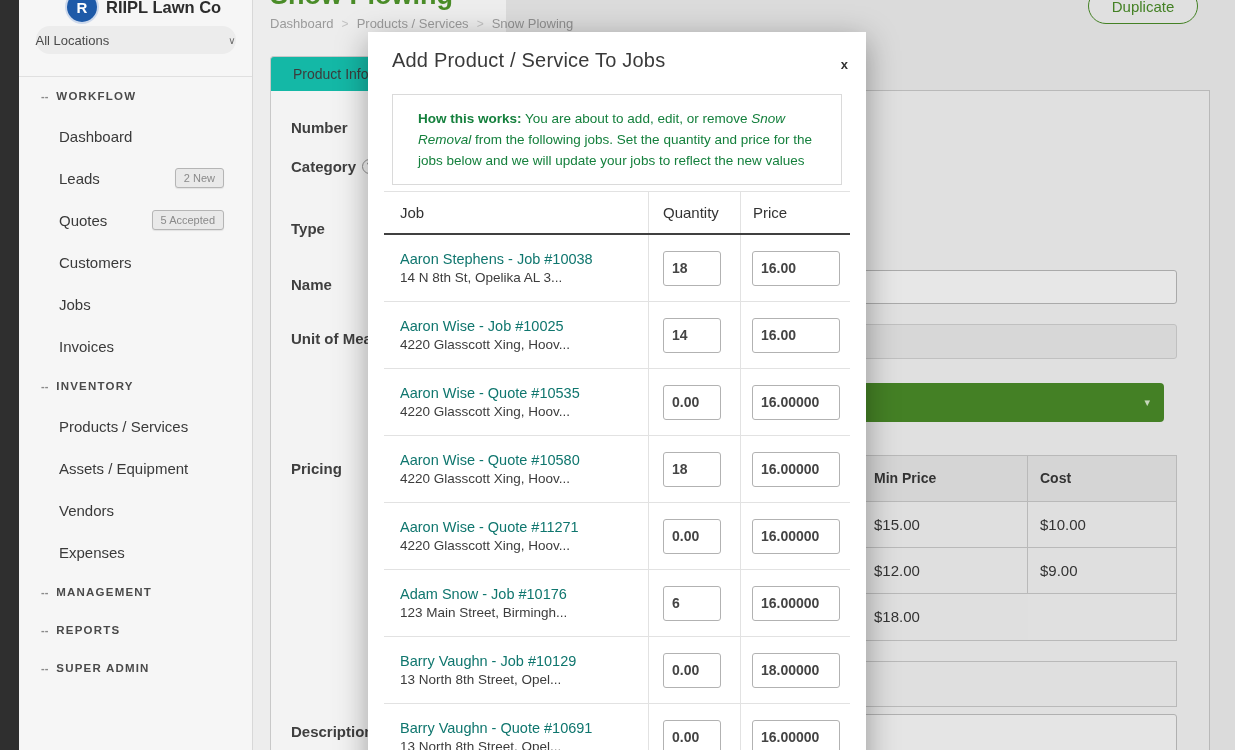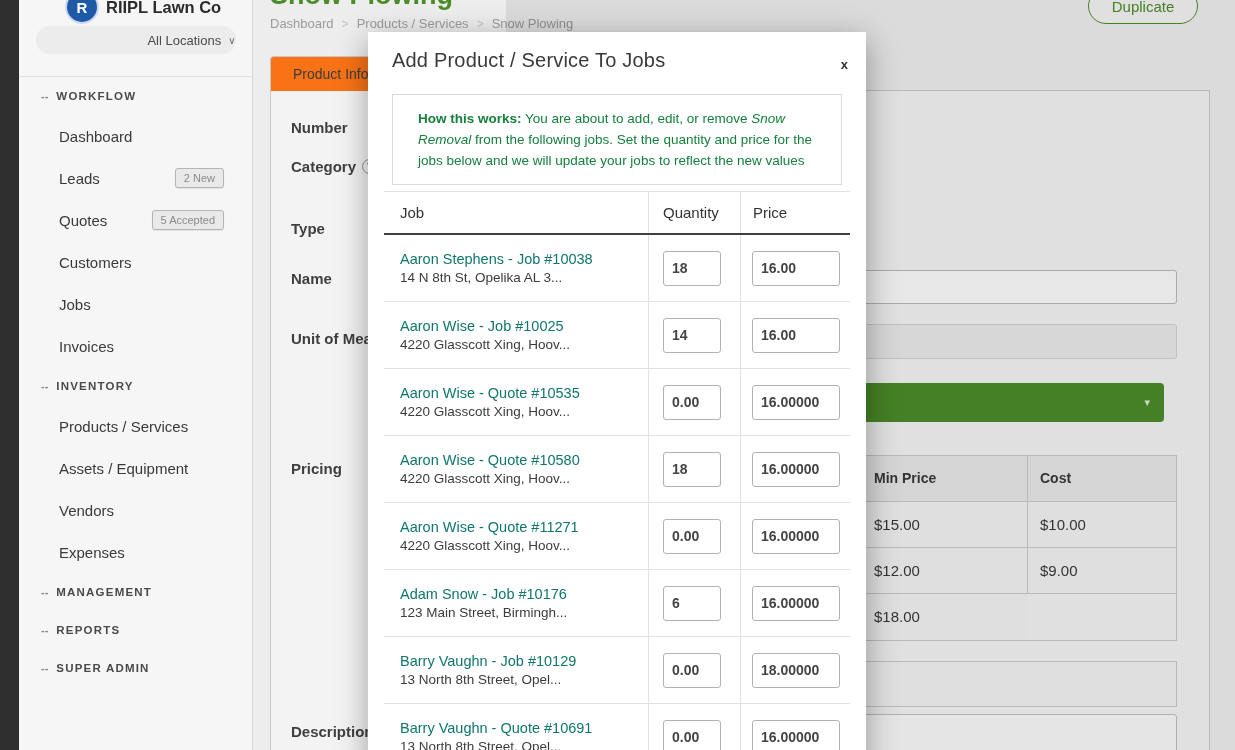--- a/index.html
+++ b/index.html
@@ -20,21 +20,21 @@
   .sidebar-rail { position:absolute; left:0; top:0; width:19px; height:750px; background:#2f2f2f; }
   .sidebar-body { margin-left:19px; height:100%; overflow:hidden; }
   .logo-row { display:flex; align-items:center; gap:9px; padding-left:48px; height:38px; margin-top:-12px; }
   .logo-circle {
     width:30px; height:30px; border-radius:50%; background:#1e5aa8; color:#fff;
     display:flex; align-items:center; justify-content:center; font-weight:bold; font-size:15px;
     box-shadow:0 0 0 2px #cdd9ec; flex:0 0 auto;
   }
   .logo-text { font-size:16.5px; font-weight:bold; color:#2c2c2c; white-space:nowrap; }
   .location-pill {
-    display:flex; align-items:center; justify-content:flex-end; gap:7px;
+    display:flex; align-items:center; justify-content:space-between; gap:7px;
     width:200px; height:28px; margin:0 auto; border:none; border-radius:14px;
     background:#ececec; color:#4a4a4a; font-size:13px; font-family:inherit; cursor:pointer;
   }
   .pill-caret { font-size:10px; color:#6d6d6d; }
   .sidebar-divider { height:1px; background:#e0e0e0; margin-top:22px; }
   .nav-section {
     height:38px; display:flex; align-items:center; gap:8px; padding-left:22px;
     font-size:11.5px; font-weight:bold; letter-spacing:1.2px; color:#4a4a4a; cursor:pointer;
   }
   .dash-icon { color:#8a8a8a; font-weight:bold; font-size:11px; letter-spacing:0; }
@@ -55,21 +55,21 @@
   .crumb { cursor:pointer; }
   .crumb.current { cursor:default; }
   .crumb-sep { color:#c2c2c2; font-size:12px; }
   .duplicate-btn {
     position:absolute; left:835px; top:-12px; width:110px; height:36px; border-radius:18px;
     border:1px solid #4a8c28; color:#4a8c28; background:#f2f2f2; font-size:15px;
     font-family:inherit; cursor:pointer;
   }
   .tab {
     position:absolute; left:17px; top:56px; height:35px; padding:0 22px;
-    background:#f97316; border:1px solid #c8c8c8; border-bottom:none; border-radius:4px 4px 0 0;
+    background:#14b8a6; border:1px solid #c8c8c8; border-bottom:none; border-radius:4px 4px 0 0;
     display:flex; align-items:center; font-size:14px; color:#3c3c3c; z-index:2; cursor:pointer;text-align:right;
   }
   .panel {
     position:absolute; left:17px; top:90px; width:940px; height:700px;
     background:#f3f3f3; border:1px solid #c8c8c8; z-index:1;
   }
   .form-label { position:absolute; left:20px; font-size:15px; font-weight:bold; color:#3f3f3f; display:flex; align-items:center; gap:6px; }
   .help-circle {
     width:15px; height:15px; border-radius:50%; border:1px solid #8f8f8f; color:#6f6f6f;
     font-size:10px; font-weight:normal; display:inline-flex; align-items:center; justify-content:center;
@@ -220,21 +220,21 @@
       <div class="form-label" style="top:28px">
         <span>Number</span>
       </div>
       <div class="form-label" style="top:67px">
         <span>Category</span>
         <span class="help-circle">?</span>
       </div>
       <div class="form-label" style="top:129px">
         <span>Type</span>
       </div>
-      <div class="form-label" style="top:179px">
+      <div class="form-label" style="top:185px">
         <span>Name</span>
       </div>
       <div class="form-label" style="top:239px">
         <span>Unit of Measure</span>
       </div>
       <div class="form-label" style="top:369px">
         <span>Pricing</span>
       </div>
       <div class="form-label" style="top:632px">
         <span>Description</span>

